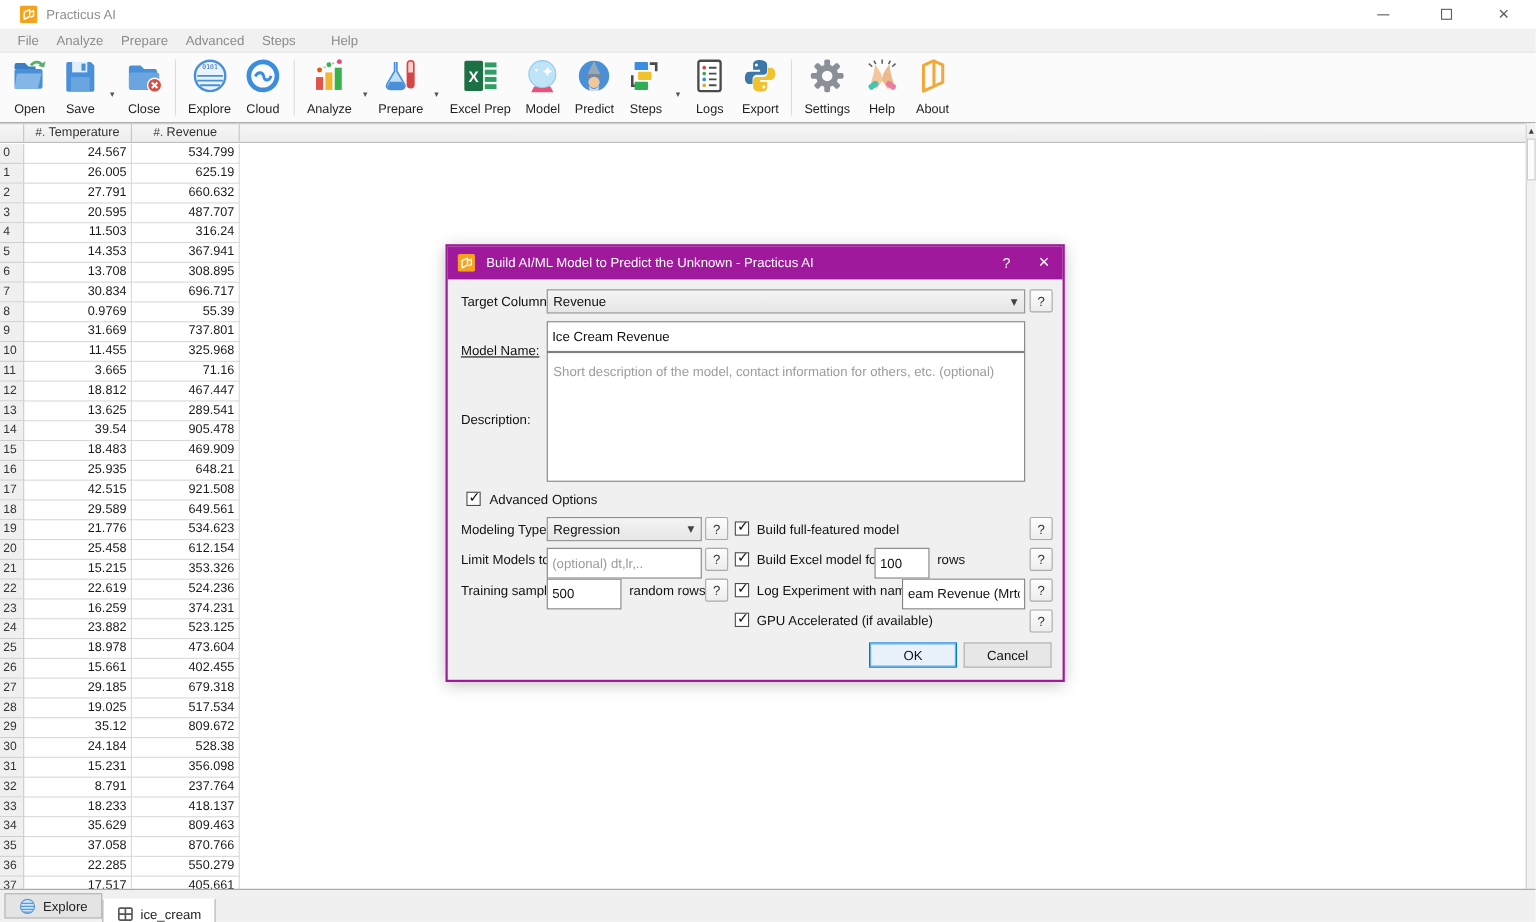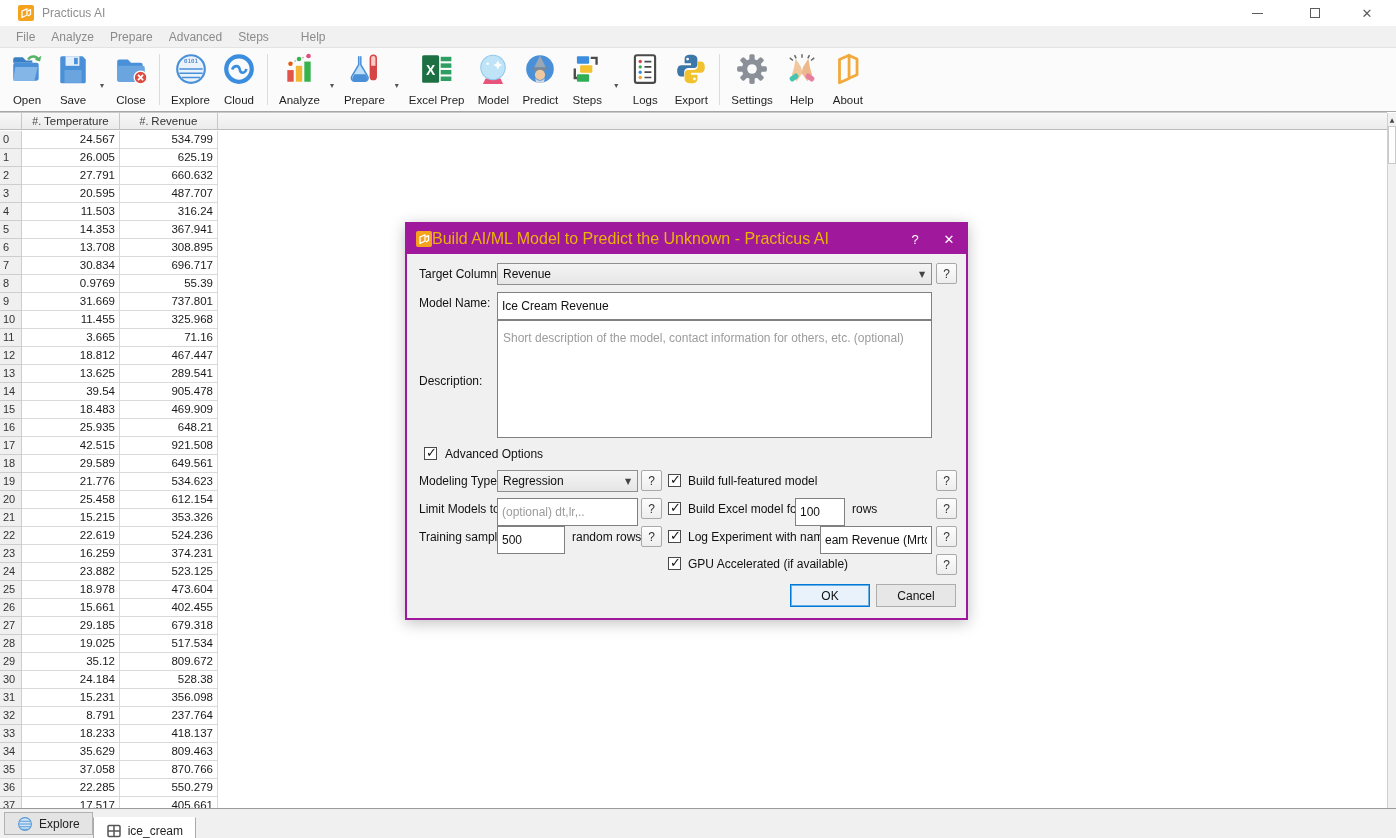--- a/index.html
+++ b/index.html
@@ -63,21 +63,21 @@
   .tab .tab-icon svg { width:16px; height:16px; display:block; }
   .tab.inactive { background:#e4e4e4; border:1px solid #b2b2b2; height:23px; margin-top:3px; }
   .tab.active { background:#fff; border:1px solid #a9a9a9; border-top:1px solid #fff; height:27px; margin-top:8px; }
 
   
   .dialog { position:absolute; left:405px; top:222px; width:563px; height:398px;
     border:2px solid #a0189c; background:#f0f0f0; box-shadow:0 3px 14px rgba(0,0,0,.25); }
   .dlg-titlebar { position:absolute; left:0; top:0; width:559px; height:30px; background:#a0189c;
     display:flex; align-items:center; }
   .dlg-logo { width:16px; height:16px; margin-left:9px; }
-  .dlg-title { color:#eab308; font-size:16px; flex:1; }
+  .dlg-title { color:#ffffff; font-size:12px; margin-left:10px; flex:1; }
   .dlg-help, .dlg-close { color:#fff; width:34px; height:30px; display:flex; align-items:center; justify-content:center; font-size:13px; }
   .dlg-label { position:absolute; font-size:12px; color:#111; }
   .field { position:absolute; background:#fff; border:1px solid #808080; font-size:12px; color:#111;
     padding:0 4px; height:28px; font-family:"Liberation Sans","DejaVu Sans",sans-serif; }
   .field::placeholder { color:#9c9c9c; }
   textarea.field { padding:10px 5px; resize:none; line-height:15px; }
   .combo { position:absolute; height:22px; background:linear-gradient(#f4f4f4,#e6e6e6);
     border:1px solid #8f8f8f; display:flex; align-items:center; }
   .combo-value { flex:1; font-size:12px; color:#111; padding-left:5px; }
   .combo-arrow { width:18px; text-align:center; font-size:8px; color:#444; }
@@ -592,21 +592,21 @@
     <div class="dlg-close glyph" data-name="dialog-close-button">✕</div>
   </div>
 
   <span class="dlg-label" style="left:12px; top:43px;" data-name="target-column-label">Target Column:</span>
   <div class="combo" style="left:90px; top:39px; width:435px;" data-name="target-column-select">
     <span class="combo-value" data-name="target-column-value">Revenue</span>
     <span class="combo-arrow glyph" data-name="chevron-down-icon">▼</span>
   </div>
   <div class="help-btn" style="left:529px; top:39px;" data-name="target-column-help-button">?</div>
 
-  <span class="dlg-label" style="left:12px; top:72px;" data-name="model-name-label">Model Name:</span>
+  <span class="dlg-label" style="left:12px; top:88px;text-decoration:underline;" data-name="model-name-label">Model Name:</span>
   <input class="field" style="left: 90px; top: 68px; width: 435px;" data-name="model-name-input" value="Ice Cream Revenue">
 
   <span class="dlg-label" style="left:12px; top:150px;" data-name="description-label">Description:</span>
   <textarea class="field" style="left: 90px; top: 96px; width: 435px; height: 118px;" data-name="description-input" placeholder="Short description of the model, contact information for others, etc. (optional)"></textarea>
 
   <span class="cb checked" style="left:17px; top:223px;" data-name="advanced-options-checkbox"></span>
   <span class="dlg-label" style="left:38px; top:223px;" data-name="advanced-options-label">Advanced Options</span>
 
   <span class="dlg-label" style="left:12px; top:250px;" data-name="modeling-type-label">Modeling Type:</span>
   <div class="combo" style="left:90px; top:246px; width:141px;" data-name="modeling-type-select">

